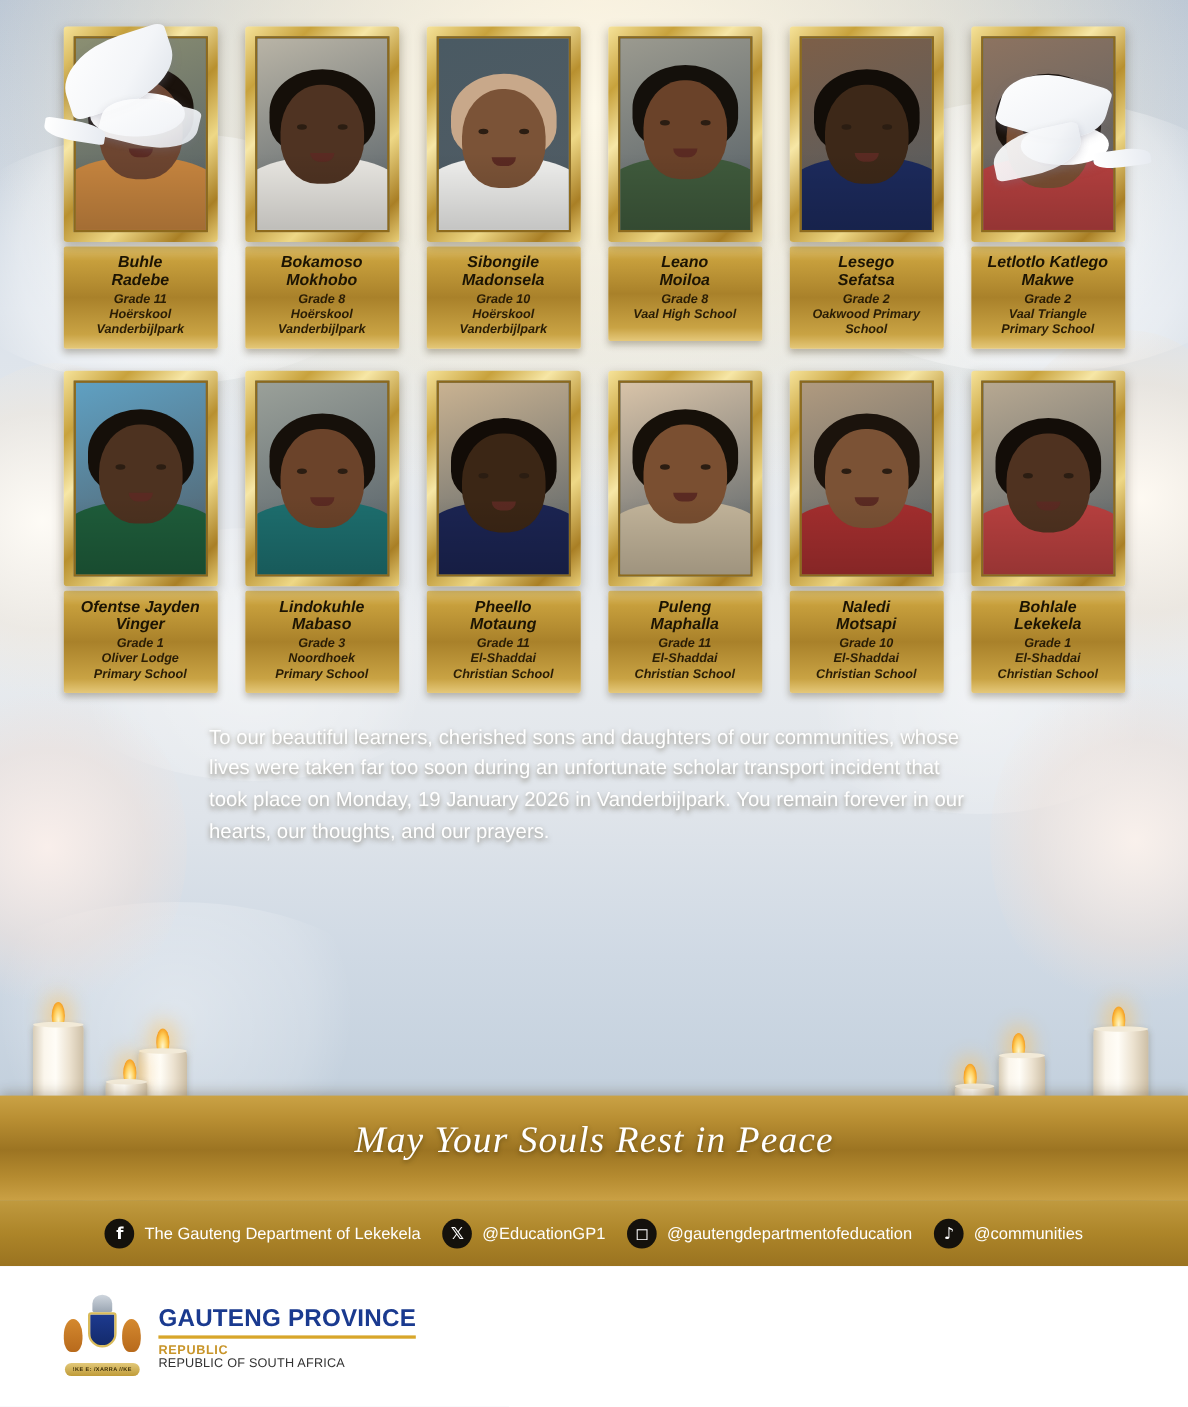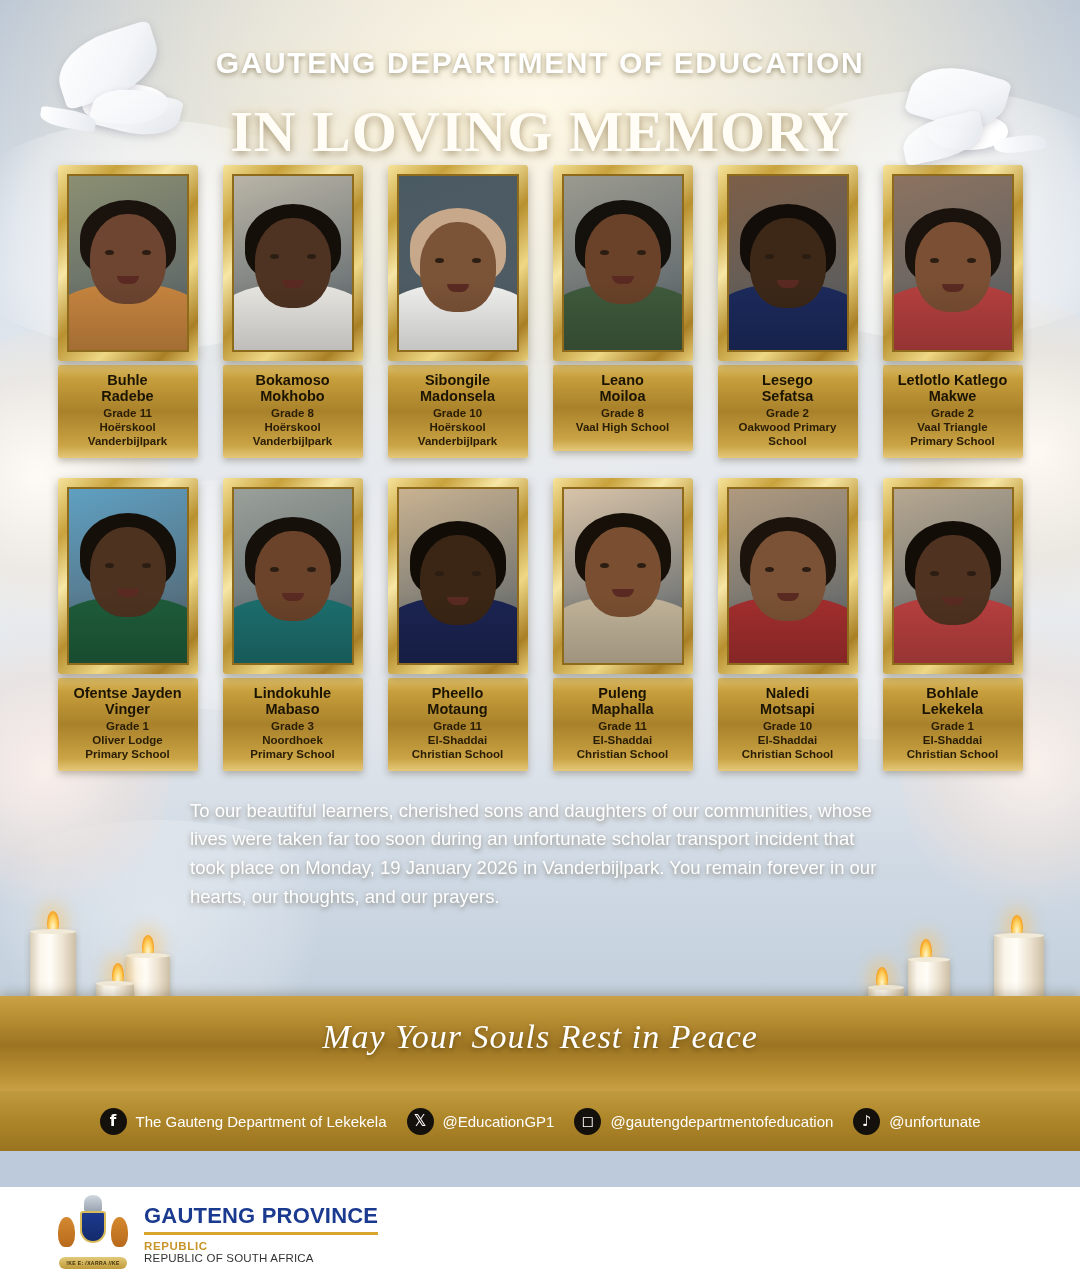--- a/index.html
+++ b/index.html
@@ -79,20 +79,22 @@
 
   
   .grid {
     position: relative;
     z-index: 4;
     display: grid;
     grid-template-columns: repeat(6, 140px);
     justify-content: center;
     column-gap: 25px;
     row-gap: 20px;
+    margin-top: 24px;
+    font-style: italic;
   }
   .card { width: 140px; }
   .frame {
     position: relative;
     width: 140px;
     height: 196px;
     padding: 9px;
     border-radius: 3px;
     background:
       linear-gradient(135deg, #f6e39a 0%, #c8a23c 18%, #f7e7a6 34%, #b8902f 52%, #eed886 70%, #a97f25 88%, #e9cf79 100%);
@@ -282,21 +284,21 @@
     font-size: 15px;
     font-weight: bold;
     font-family: "DejaVu Sans", sans-serif;
   }
 
   
   .footer {
     position: absolute;
     left: 0; right: 0;
     bottom: 0;
-    height: 92px;
+    height: 128px;
     z-index: 6;
     background: #ffffff;
     display: flex;
     align-items: center;
     justify-content: space-between;
     padding: 0 56px;
   }
   .brand { display: flex; align-items: center; gap: 14px; }
   .coat {
     width: 74px; height: 76px;
@@ -394,24 +396,20 @@
     <div class="wing" style="left:58px; top:62px; width:88px; height:44px; transform:rotate(14deg); opacity:.92;"></div>
     <div class="tail" style="left:6px; top:82px; width:56px; height:18px; transform:rotate(9deg);"></div>
   </div>
   <div class="dove" style="right:34px; top:66px; width:170px; height:130px;">
     <div class="body" style="left:52px; top:48px; width:80px; height:36px;"></div>
     <div class="wing" style="left:34px; top:2px; width:96px; height:58px; transform:rotate(16deg);"></div>
     <div class="wing" style="left:26px; top:52px; width:82px; height:40px; transform:rotate(-12deg); opacity:.92;"></div>
     <div class="tail" style="right:0px; top:70px; width:52px; height:16px; transform:rotate(-8deg);"></div>
   </div>
 
-  <div class="header">
-    <div class="dept-title">GAUTENG DEPARTMENT OF EDUCATION</div>
-    <div class="memory-title">IN LOVING MEMORY</div>
-  </div>
 
   <div class="grid" id="learner-grid">
       <div class="card">
     <div class="frame">
       <div class="frame-inner">
         <div class="photo">
           <div class="ph-bg" style="background:linear-gradient(160deg, #8b8f72 0%, rgba(0,0,0,0.25) 100%);"></div>
           <div class="ph-body" style="width:150px; height:72px; background:#c7853f;"></div>
           <div class="ph-hair" style="top:24px; width:96px; height:78px; background:#1a120c;"></div>
           <div class="ph-head" style="top:38px; width:76px; height:90px; background:#6d4530;"></div>
@@ -694,21 +692,21 @@
       <div class="social-item">
         <span class="sicon">𝕏</span>
                     <span>@EducationGP1</span>
       </div>
       <div class="social-item">
         <span class="sicon">◻</span>
                     <span>@gautengdepartmentofeducation</span>
       </div>
       <div class="social-item">
         <span class="sicon">♪</span>
-                    <span>@unfortunate</span>
+                    <span>@communities</span>
       </div>
     </div>
 
   <div class="footer">
     <div class="brand">
       <div class="coat">
         <div class="crest"></div>
         <div class="lion-l"></div>
         <div class="lion-r"></div>
         <div class="shield"></div>

